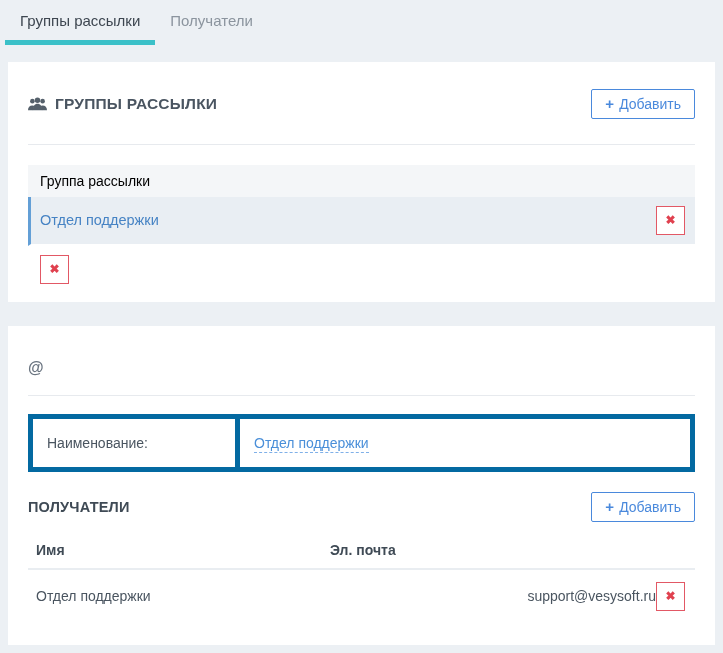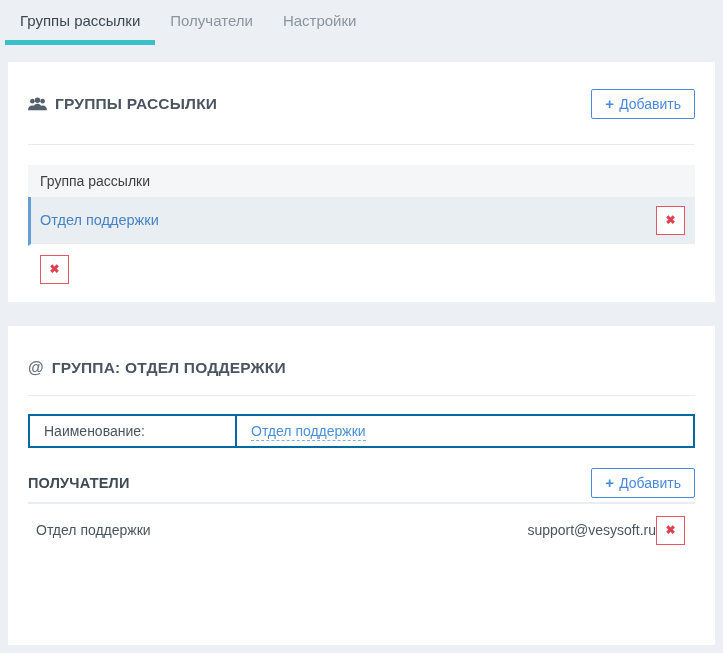--- a/index.html
+++ b/index.html
@@ -46,21 +46,21 @@
     cursor: pointer;
     display: inline-flex; align-items: center; gap: 5px;
     font-family: "Liberation Sans", sans-serif;
   }
   .btn-add .plus { font-weight: bold; font-size: 15px; line-height: 1; }
   .divider { border: none; border-top: 1px solid #e7eaee; margin: 18px 0 20px 0; }
   
   .g-table { width: 100%; }
   .g-thead {
     background: #f4f6f8;
-    color: #404040;
+    color: #000000;
     font-size: 14px;
     padding: 8px 12px;
   }
   .g-row {
     display: flex; align-items: center; justify-content: space-between;
     padding: 9px 10px 9px 12px;
     border-bottom: 2px solid #ffffff;
     cursor: pointer;
   }
   .g-row.selected {
@@ -80,22 +80,22 @@
     display: inline-flex; align-items: center; justify-content: center;
     flex: 0 0 auto;
   }
   
   .f-table {
     width: 100%;
     border-collapse: collapse;
     margin-top: -2px;
   }
   .f-table td {
-    border: 2px solid #0369a1;
-    padding: 7px 14px;
+    border: 5px solid #0369a1;
+    padding: 16px 14px;
     font-size: 14px;
     color: #4a5560;
   }
   .f-table td.f-label { width: 207px; }
   .edit-link {
     color: #4a8fd9;
     text-decoration: none;
     border-bottom: 1px dashed #7fb0e8;
     padding-bottom: 1px;
     font-size: 14px;
@@ -113,21 +113,20 @@
   .r-cell-email { flex: 1; text-align: right; }
   
   .users-icon { display: inline-flex; align-items: center; }
 </style>
 </head>
 <body>
 
 <nav class="tabbar">
   <div class="tab active">Группы рассылки</div>
   <div class="tab">Получатели</div>
-  <div class="tab">Настройки</div>
 </nav>
 
 <section class="panel panel-groups">
   <div class="panel-head">
     <h2 class="panel-title">
       <span class="users-icon">
         <svg width="19" height="14" viewBox="0 0 20 14" fill="#55606b" aria-hidden="true">
           <circle cx="4.6" cy="4" r="2.4"></circle>
           <circle cx="15.4" cy="4" r="2.4"></circle>
           <circle cx="10" cy="3.1" r="2.9"></circle>
@@ -160,21 +159,20 @@
       <button class="btn-del">
         <span>✖</span>
       </button>
     </div>
   </div>
 </section>
 
 <section class="panel panel-detail">
   <h2 class="panel-title">
     <span class="at-glyph">@</span>
-    <span>ГРУППА: ОТДЕЛ ПОДДЕРЖКИ</span>
   </h2>
 
   <hr class="divider">
 
   <table class="f-table">
     <tbody>
       <tr>
         <td class="f-label">Наименование:</td>
         <td>
           <a class="edit-link">Отдел поддержки</a>
@@ -184,20 +182,24 @@
   </table>
 
   <div class="recip-head">
     <div class="recip-title">ПОЛУЧАТЕЛИ</div>
     <button class="btn-add">
       <span class="plus">+</span>
       <span>Добавить</span>
     </button>
   </div>
 
+  <div class="r-cols">
+    <div class="r-col r-col-name">Имя</div>
+    <div class="r-col">Эл. почта</div>
+  </div>
   <hr class="r-sep">
 
   <div class="r-row">
     <div class="r-cell r-cell-name">Отдел поддержки</div>
     <div class="r-cell r-cell-email">support@vesysoft.ru</div>
     <button class="btn-del">
       <span>✖</span>
     </button>
   </div>
 </section>

